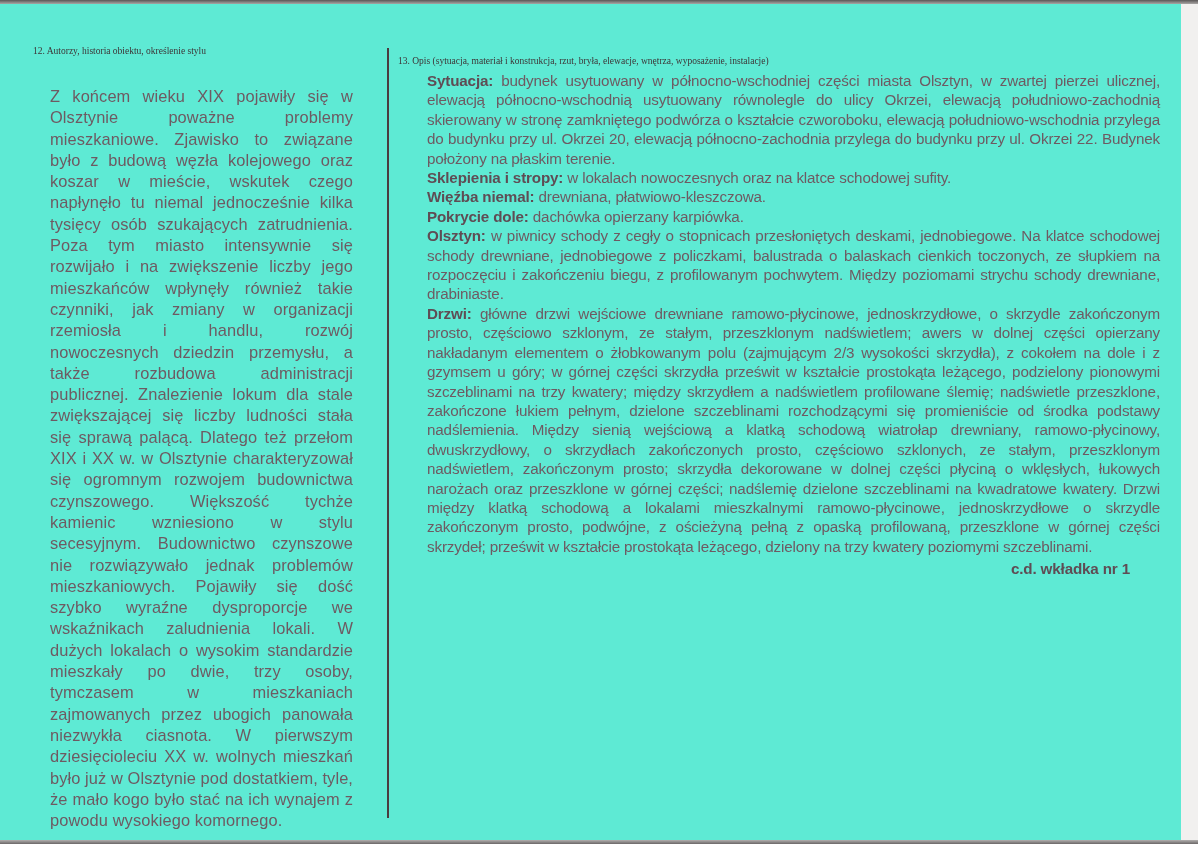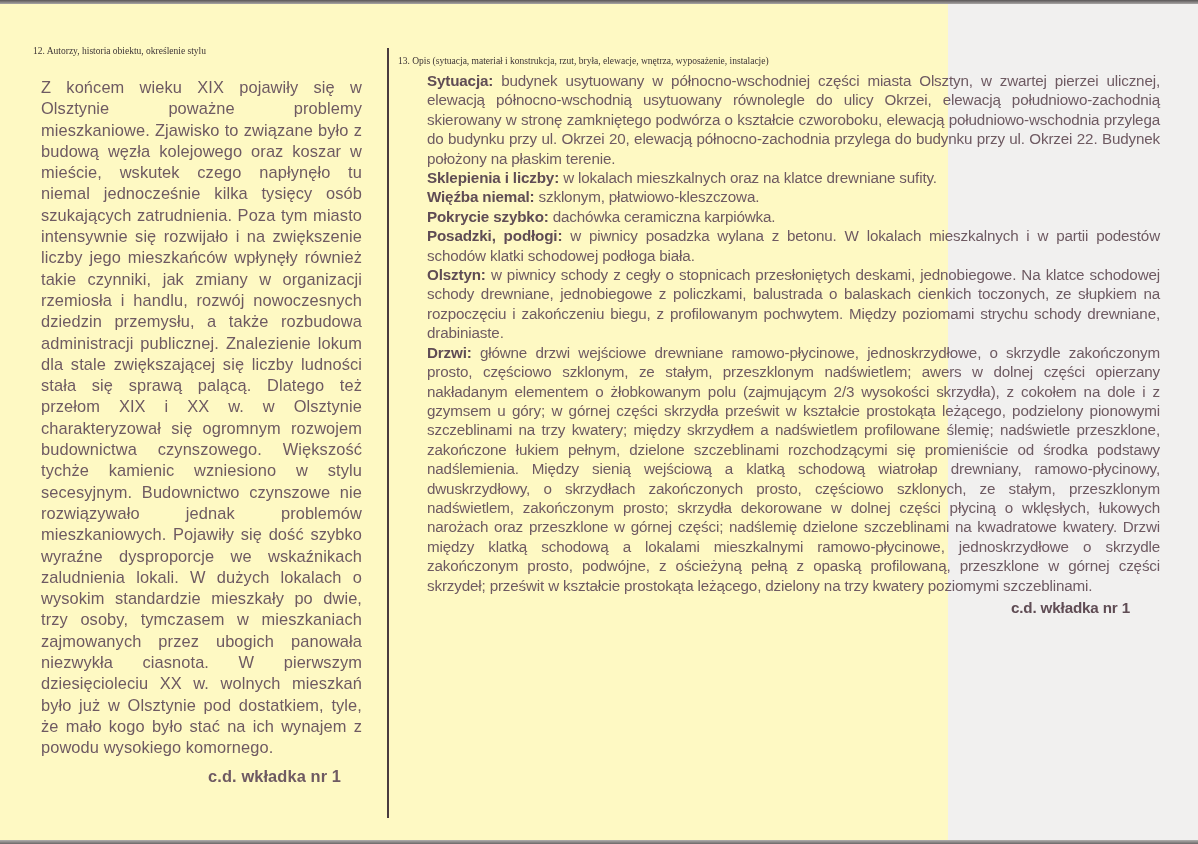--- a/index.html
+++ b/index.html
@@ -11,22 +11,22 @@
   }
   .top-edge {
     position: absolute; left: 0; top: 0; width: 1198px; height: 4px;
     background: linear-gradient(#5a5656, #a9a6a5);
   }
   .bottom-edge {
     position: absolute; left: 0; bottom: 0; width: 1198px; height: 4px;
     background: linear-gradient(#b3b0af, #6b6767);
   }
   .page {
-    position: absolute; left: 0; top: 4px; width: 948px; height: 836px;
-    background: #fef9c3;
+    position: absolute; left: 0; top: 4px; width: 1181px; height: 836px;
+    background: #5eead4;
   }
   .divider {
     position: absolute; left: 387px; top: 44px; width: 2px; height: 770px;
     background: #4a3c3f;
   }
   .section-title {
     position: absolute;
     font-family: "Liberation Serif", serif;
     font-size: 9.5px;
     color: #3d3436;
@@ -34,21 +34,21 @@
   #title12 { left: 33px; top: 42px; }
   #title13 { left: 398px; top: 52px; }
 
   .left-col {
     position: absolute; left: 34px; top: 66px; width: 335px;
     font-size: 16.4px; line-height: 21.3px;
     color: #6e5a62;
     text-align: justify;
     letter-spacing: 0.1px;
   }
-  .left-col .para { margin: 7px; }
+  .left-col .para { margin: 16px; }
   .cont {
     font-weight: bold;
     text-align: right;
     padding-right: 28px;
   }
   .right-col {
     position: absolute; left: 427px; top: 67px; width: 733px;
     font-size: 15.2px; line-height: 19.4px;
     color: #6e5a62;
     text-align: justify;
@@ -73,22 +73,21 @@
 
   <div class="divider"></div>
 
   <div class="left-col">
     <p class="para">Z końcem wieku XIX pojawiły się w Olsztynie poważne problemy mieszkaniowe. Zjawisko to związane było z budową węzła kolejowego oraz koszar w mieście, wskutek czego napłynęło tu niemal jednocześnie kilka tysięcy osób szukających zatrudnienia. Poza tym miasto intensywnie się rozwijało i na zwiększenie liczby jego mieszkańców wpłynęły również takie czynniki, jak zmiany w organizacji rzemiosła i handlu, rozwój nowoczesnych dziedzin przemysłu, a także rozbudowa administracji publicznej. Znalezienie lokum dla stale zwiększającej się liczby ludności stała się sprawą palącą. Dlatego też przełom XIX i XX w. w Olsztynie charakteryzował się ogromnym rozwojem budownictwa czynszowego. Większość tychże kamienic wzniesiono w stylu secesyjnym. Budownictwo czynszowe nie rozwiązywało jednak problemów mieszkaniowych. Pojawiły się dość szybko wyraźne dysproporcje we wskaźnikach zaludnienia lokali. W dużych lokalach o wysokim standardzie mieszkały po dwie, trzy osoby, tymczasem w mieszkaniach zajmowanych przez ubogich panowała niezwykła ciasnota. W pierwszym dziesięcioleciu XX w. wolnych mieszkań było już w Olsztynie pod dostatkiem, tyle, że mało kogo było stać na ich wynajem z powodu wysokiego komornego.</p>
     <div class="cont">c.d. wkładka nr 1</div>
   </div>
 
   <div class="right-col">
     <p><span class="label">Sytuacja:</span><span> budynek usytuowany w północno-wschodniej części miasta Olsztyn, w zwartej pierzei ulicznej, elewacją północno-wschodnią usytuowany równolegle do ulicy Okrzei, elewacją południowo-zachodnią skierowany w stronę zamkniętego podwórza o kształcie czworoboku, elewacją południowo-wschodnia przylega do budynku przy ul. Okrzei 20, elewacją północno-zachodnia przylega do budynku przy ul. Okrzei 22. Budynek położony na płaskim terenie.</span></p>
-    <p><span class="label">Sklepienia i liczby:</span><span> w lokalach mieszkalnych oraz na klatce drewniane sufity.</span></p>
-    <p><span class="label">Więźba niemal:</span><span> szklonym, płatwiowo-kleszczowa.</span></p>
-    <p><span class="label">Pokrycie szybko:</span><span> dachówka ceramiczna karpiówka.</span></p>
-    <p><span class="label">Posadzki, podłogi:</span><span> w piwnicy posadzka wylana z betonu. W lokalach mieszkalnych i w partii podestów schodów klatki schodowej podłoga biała.</span></p>
+    <p><span class="label">Sklepienia i stropy:</span><span> w lokalach nowoczesnych oraz na klatce schodowej sufity.</span></p>
+    <p><span class="label">Więźba niemal:</span><span> drewniana, płatwiowo-kleszczowa.</span></p>
+    <p><span class="label">Pokrycie dole:</span><span> dachówka opierzany karpiówka.</span></p>
     <p><span class="label">Olsztyn:</span><span> w piwnicy schody z cegły o stopnicach przesłoniętych deskami, jednobiegowe. Na klatce schodowej schody drewniane, jednobiegowe z policzkami, balustrada o balaskach cienkich toczonych, ze słupkiem na rozpoczęciu i zakończeniu biegu, z profilowanym pochwytem. Między poziomami strychu schody drewniane, drabiniaste.</span></p>
     <p><span class="label">Drzwi:</span><span> główne drzwi wejściowe drewniane ramowo-płycinowe, jednoskrzydłowe, o skrzydle zakończonym prosto, częściowo szklonym, ze stałym, przeszklonym nadświetlem; awers w dolnej części opierzany nakładanym elementem o żłobkowanym polu (zajmującym 2/3 wysokości skrzydła), z cokołem na dole i z gzymsem u góry; w górnej części skrzydła prześwit w kształcie prostokąta leżącego, podzielony pionowymi szczeblinami na trzy kwatery; między skrzydłem a nadświetlem profilowane ślemię; nadświetle przeszklone, zakończone łukiem pełnym, dzielone szczeblinami rozchodzącymi się promieniście od środka podstawy nadślemienia. Między sienią wejściową a klatką schodową wiatrołap drewniany, ramowo-płycinowy, dwuskrzydłowy, o skrzydłach zakończonych prosto, częściowo szklonych, ze stałym, przeszklonym nadświetlem, zakończonym prosto; skrzydła dekorowane w dolnej części płyciną o wklęsłych, łukowych narożach oraz przeszklone w górnej części; nadślemię dzielone szczeblinami na kwadratowe kwatery. Drzwi między klatką schodową a lokalami mieszkalnymi ramowo-płycinowe, jednoskrzydłowe o skrzydle zakończonym prosto, podwójne, z ościeżyną pełną z opaską profilowaną, przeszklone w górnej części skrzydeł; prześwit w kształcie prostokąta leżącego, dzielony na trzy kwatery poziomymi szczeblinami.</span></p>
     <div class="cont2">c.d. wkładka nr 1</div>
   </div>
 </div>
 <div class="bottom-edge"></div>
 
 </body></html>

